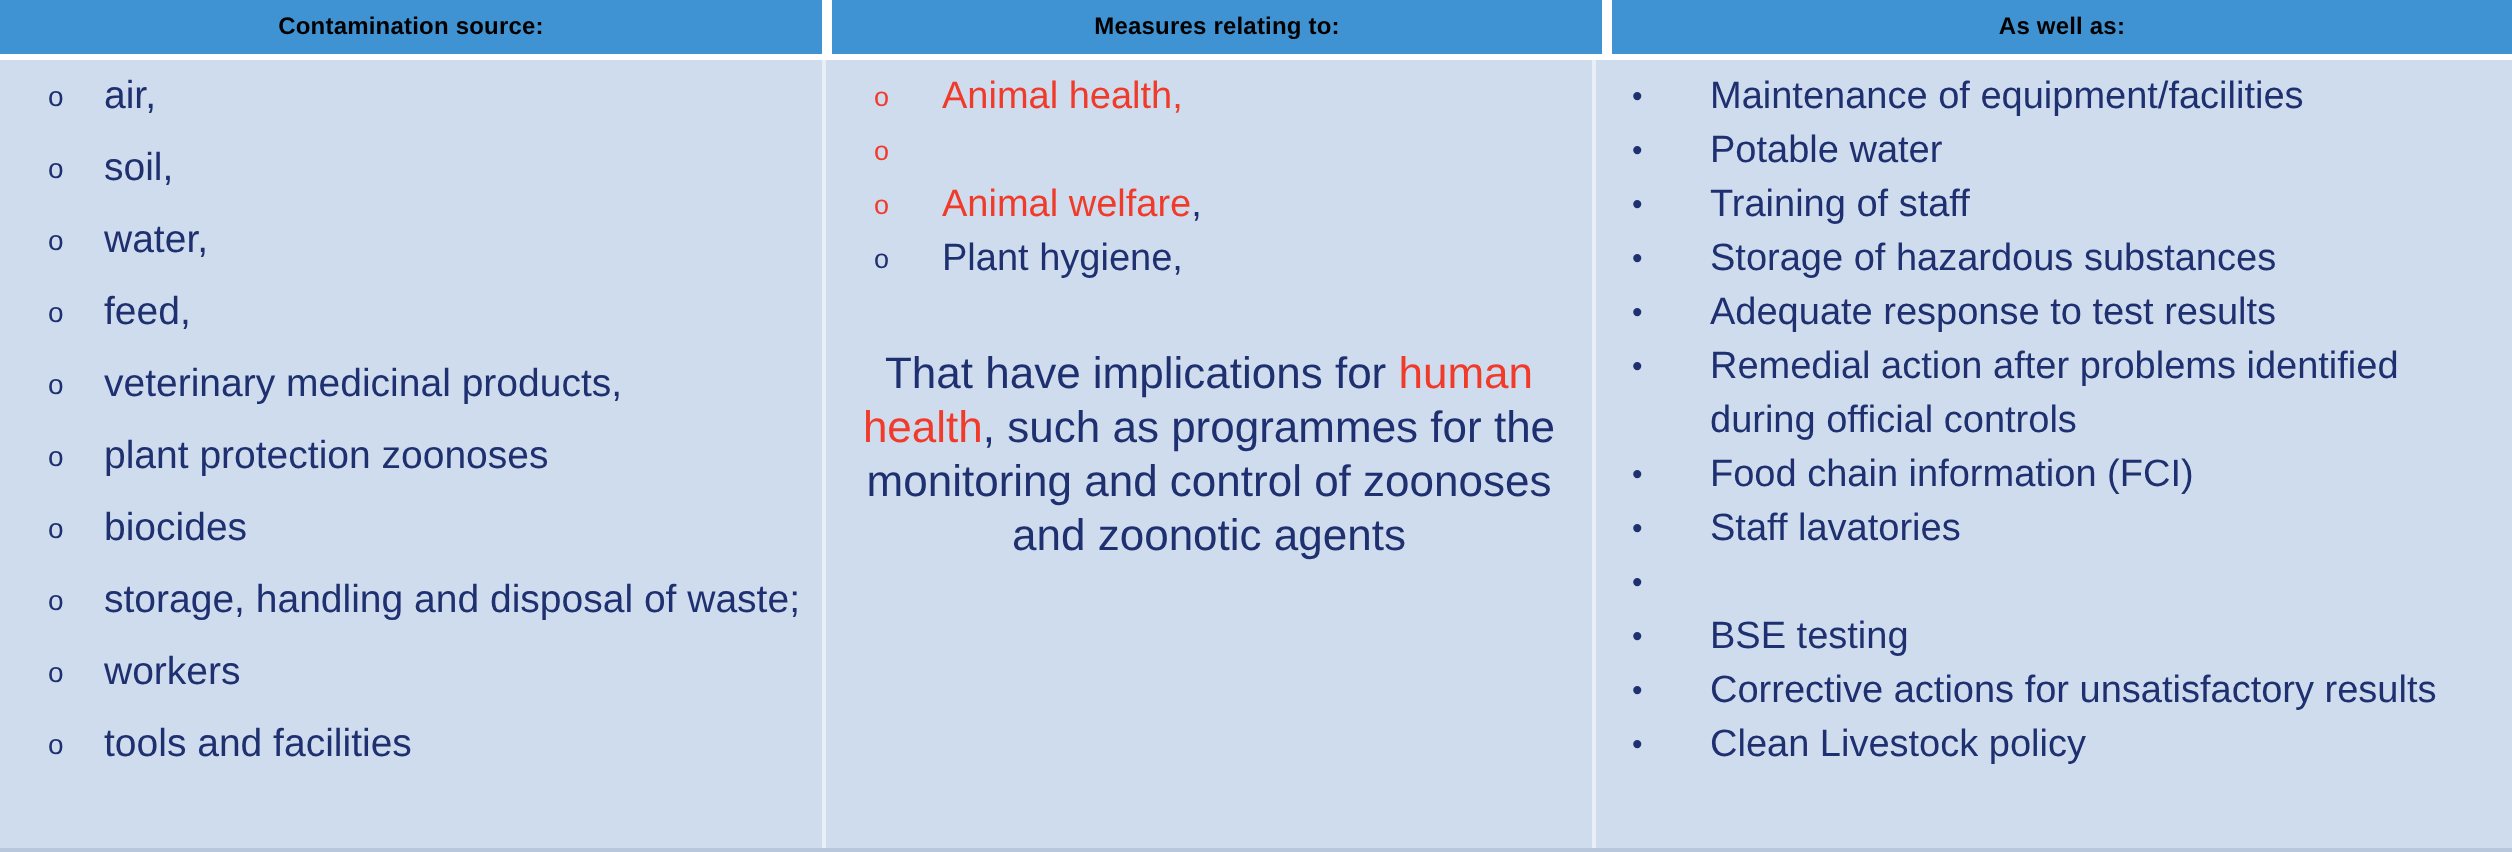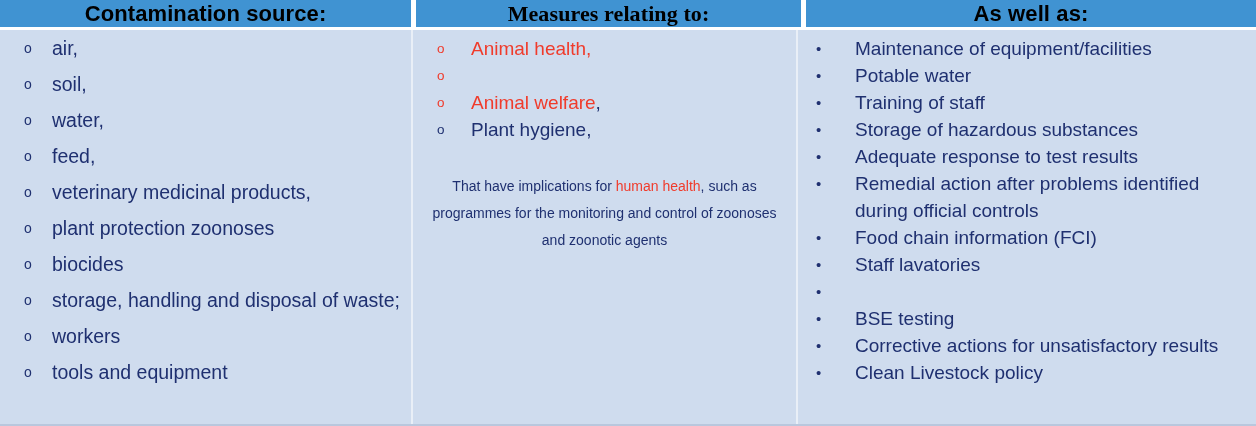--- a/index.html
+++ b/index.html
@@ -27,31 +27,31 @@
     left: 0;
     width: 1256px;
     height: 27px;
     display: flex;
   }
   .header-cell {
     height: 27px;
     background: #4093d2;
     color: #000000;
     font-weight: bold;
-    font-size: 22px;
+    font-size: 12px;
     line-height: 27px;
     text-align: center;
     letter-spacing: 0.1px;
     white-space: nowrap;
     overflow: hidden;
     box-sizing: border-box;
   }
   .header-cell.c1 { width: 411px; }
   .header-gap   { width: 5px; background: #ffffff; }
-  .header-cell.c2 { width: 385px; font-family: Liberation Serif, serif; }
+  .header-cell.c2 { width: 385px; }
   .header-cell.c3 { width: 450px; }
 
   
   .body-row {
     position: absolute;
     top: 27px;
     left: 0;
     width: 1256px;
     height: 399px;
     display: flex;
@@ -136,21 +136,21 @@
     color: #f03b2b;
   }
   .list-measures li.red .trailing-punct {
     color: #1f3070;
   }
 
   
   .measures-note {
     margin: 30px 4px 0 4px;
     text-align: center;
-    font-size: 14px;
+    font-size: 22px;
     line-height: 27px;
     color: #1f3070;
   }
   .measures-note .hl {
     color: #f03b2b;
   }
 
   
   .list-aswell li {
     font-size: 19px;
@@ -214,21 +214,21 @@
           <li>
             <span class="bullet-mark">o</span>
             <span class="bullet-text">storage, handling and disposal of waste;</span>
           </li>
           <li>
             <span class="bullet-mark">o</span>
             <span class="bullet-text">workers</span>
           </li>
           <li>
             <span class="bullet-mark">o</span>
-            <span class="bullet-text">tools and equipment</span>
+            <span class="bullet-text">tools and facilities</span>
           </li>
         </ul>
     </div>
 
     <div class="body-cell c2">
       <ul class="bullet-list list-measures" id="list-measures">
           <li class="red">
             <span class="bullet-mark">o</span>
             <span class="bullet-text">Animal health,</span>
           </li>

